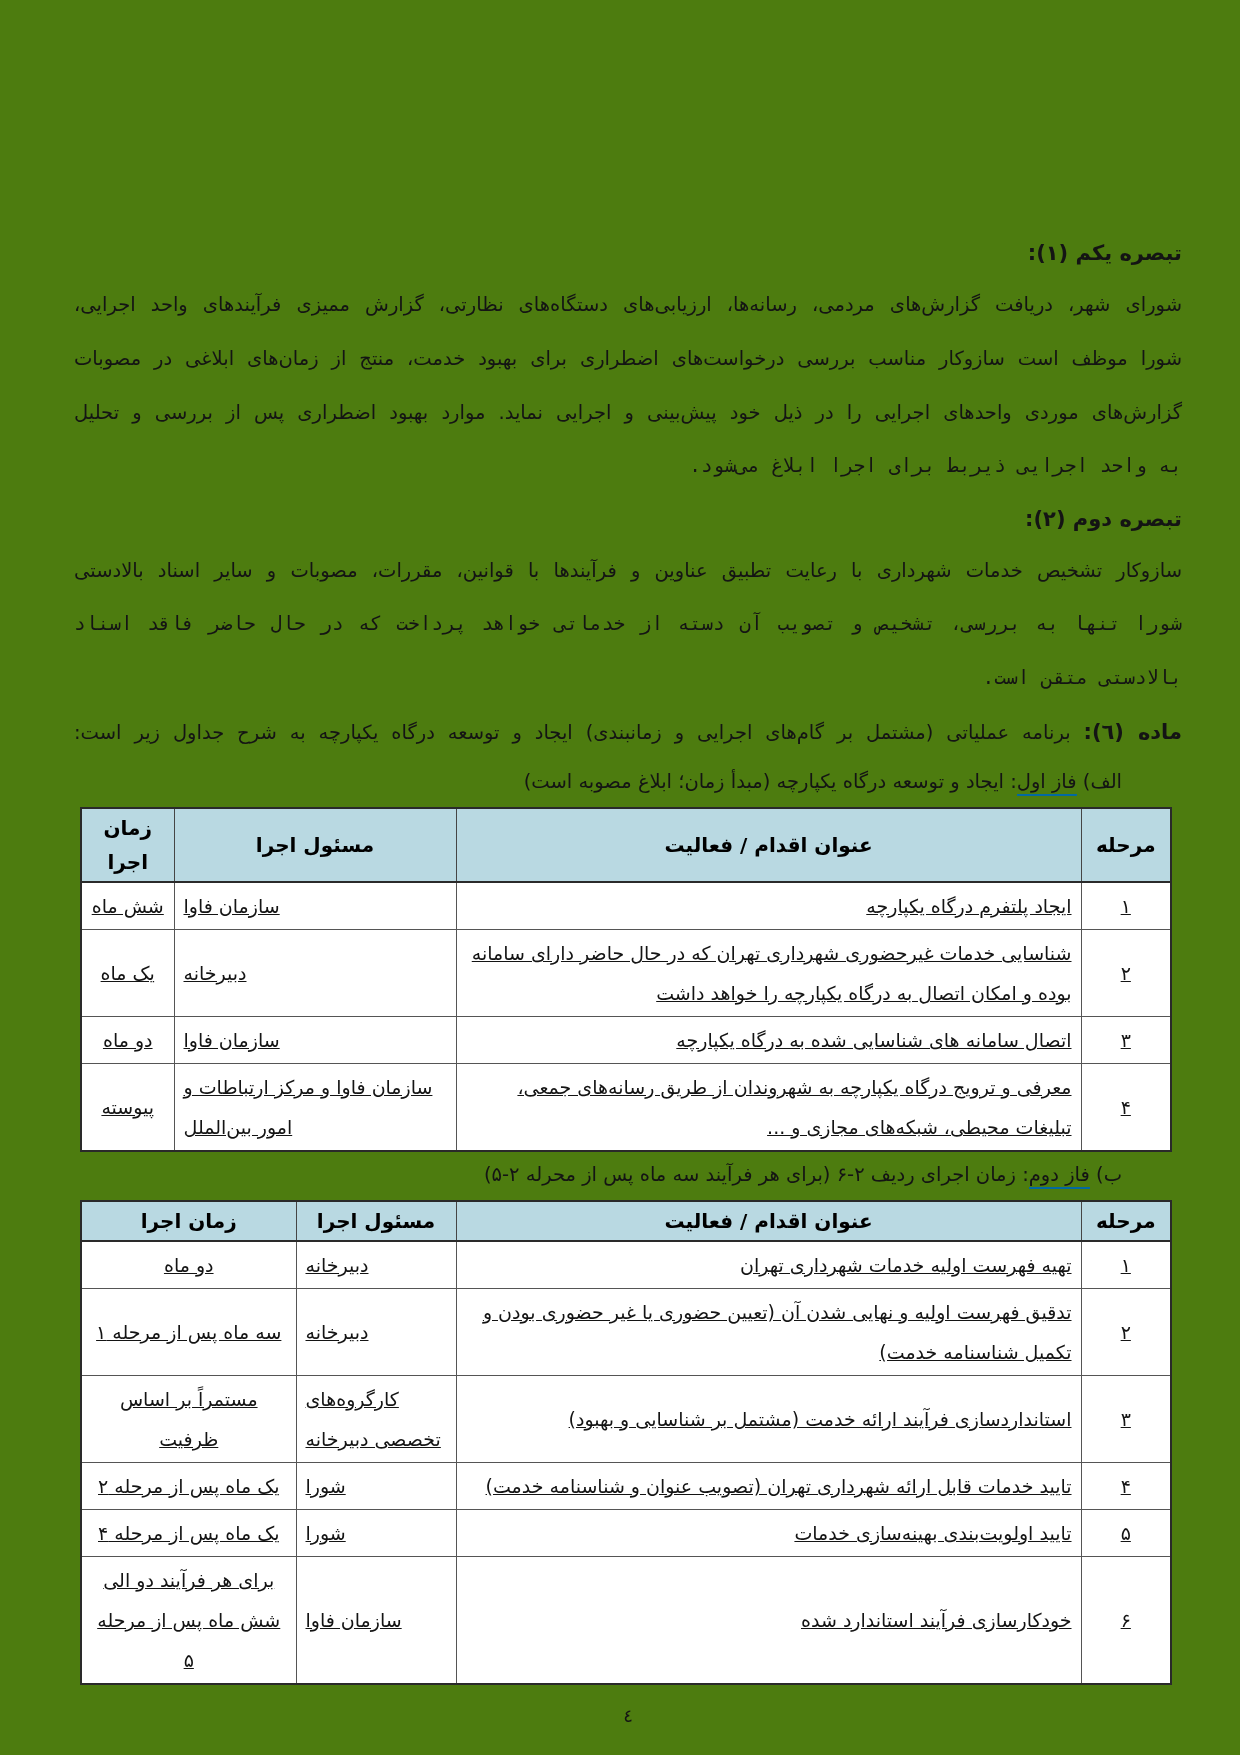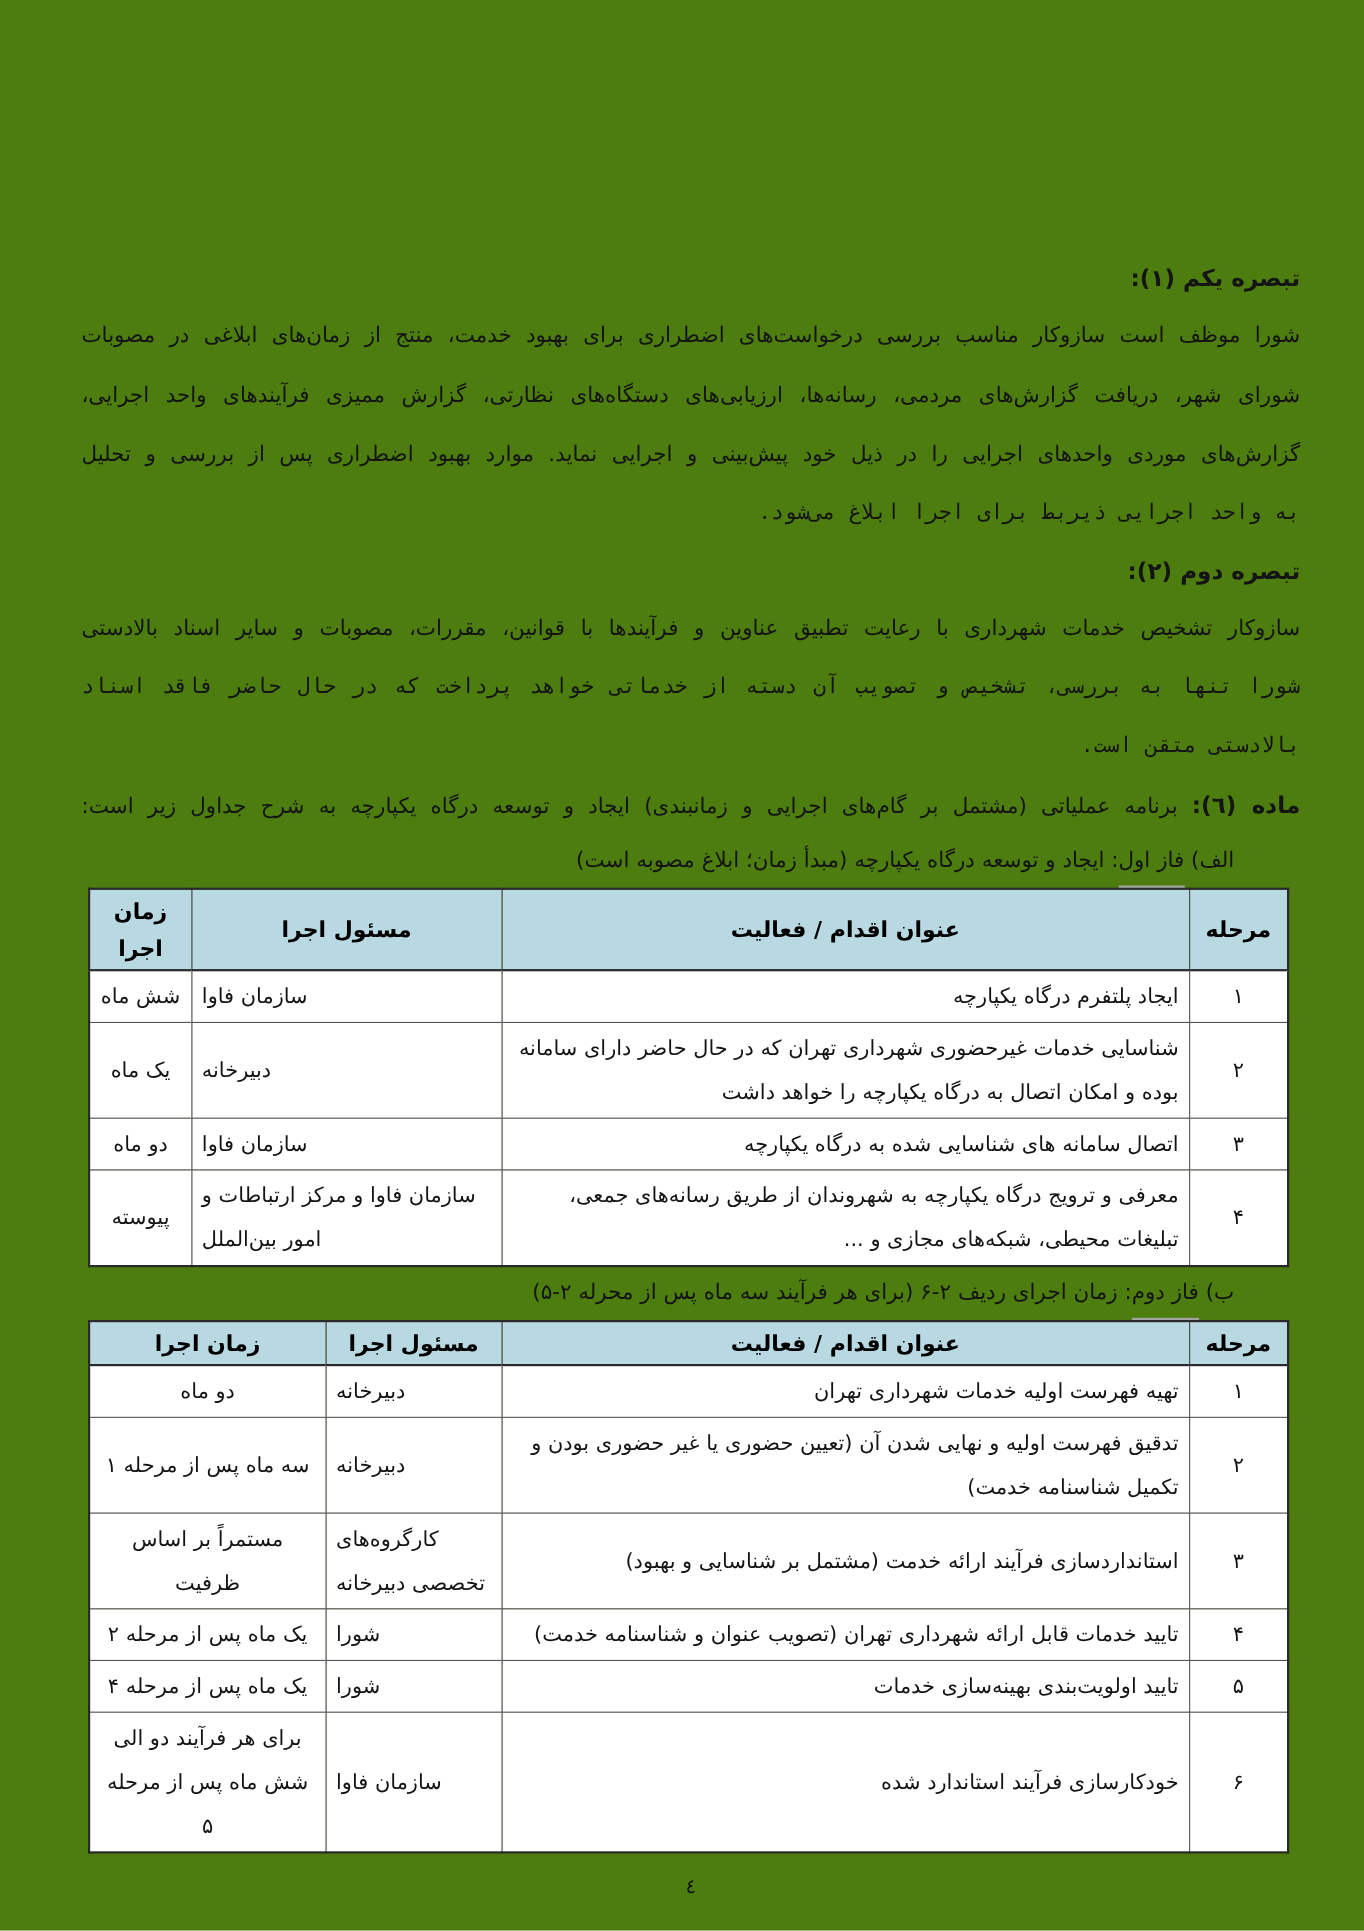--- a/index.html
+++ b/index.html
@@ -9,51 +9,51 @@
     direction:rtl;color:#141414;
     font-family:"DejaVu Sans", sans-serif;
     margin:0 auto;overflow:hidden;
   }
   .sec-heading{font-size:21px;font-weight:bold;line-height:50px;text-align:right;}
   .para-line{font-size:19.5px;line-height:54px;text-align:justify;text-align-last:justify;}
   .para-line.last-line{text-align:justify;text-align-last:right;font-family:Liberation Mono, monospace;}
   .article-line{font-size:19.5px;line-height:52px;text-align:justify;text-align-last:justify;}
   .article-label{font-weight:bold;font-size:21px;}
   .phase-line{font-size:19.5px;line-height:46px;text-align:right;margin-right:60px;}
-  .phase-underline{border-bottom:2px solid #a3a3a3;padding-bottom:12px;}
+  .phase-underline{border-bottom:2px solid #0369a1;padding-bottom:1px;}
   table.sched{
     border-collapse:collapse;table-layout:fixed;width:1090px;
     margin:2px 10px 0 0;border:2px solid #2a2a2a;
     font-size:19px;
   }
   table.sched th{
     background:#b9d9e2;font-weight:bold;font-size:20px;text-align:center;
     border:1px solid #454545;border-bottom:2px solid #2a2a2a;
     padding:2px 6px;line-height:34px;vertical-align:middle;color:#000;
   }
   table.sched td{
     border:1px solid #555555;vertical-align:middle;
-    padding:3px 9px;line-height:40px;background:#ffffff;
+    padding:3px 9px;line-height:40px;background:#ffffff;text-decoration:underline;
   }
   td.c-stage{text-align:center;}
   td.c-activity{text-align:right;}
   td.c-owner{text-align:left;}
   td.c-time{text-align:center;}
   .page-number{margin-top:16px;text-align:center;font-size:18px;line-height:30px;}
 </style>
 </head>
 <body>
 
 <div class="page">
 
   <div class="sec-heading">تبصره یکم (۱):</div>
 
   <div class="para">
+      <div class="para-line">شورای شهر، دریافت گزارش‌های مردمی، رسانه‌ها، ارزیابی‌های دستگاه‌های نظارتی، گزارش ممیزی فرآیندهای واحد اجرایی،</div>
       <div class="para-line">شورا موظف است سازوکار مناسب بررسی درخواست‌های اضطراری برای بهبود خدمت، منتج از زمان‌های ابلاغی در مصوبات</div>
-      <div class="para-line">شورای شهر، دریافت گزارش‌های مردمی، رسانه‌ها، ارزیابی‌های دستگاه‌های نظارتی، گزارش ممیزی فرآیندهای واحد اجرایی،</div>
       <div class="para-line">گزارش‌های موردی واحدهای اجرایی را در ذیل خود پیش‌بینی و اجرایی نماید. موارد بهبود اضطراری پس از بررسی و تحلیل</div>
       <div class="para-line last-line">به واحد اجرایی ذیربط برای اجرا ابلاغ می‌شود.</div>
     </div>
 
   <div class="sec-heading">تبصره دوم (۲):</div>
 
   <div class="para">
       <div class="para-line">سازوکار تشخیص خدمات شهرداری با رعایت تطبیق عناوین و فرآیندها با قوانین، مقررات، مصوبات و سایر اسناد بالادستی</div>
       <div class="para-line last-line">شورا تنها به بررسی، تشخیص و تصویب آن دسته از خدماتی خواهد پرداخت که در حال حاضر فاقد اسناد بالادستی متقن است.</div>
     </div>

